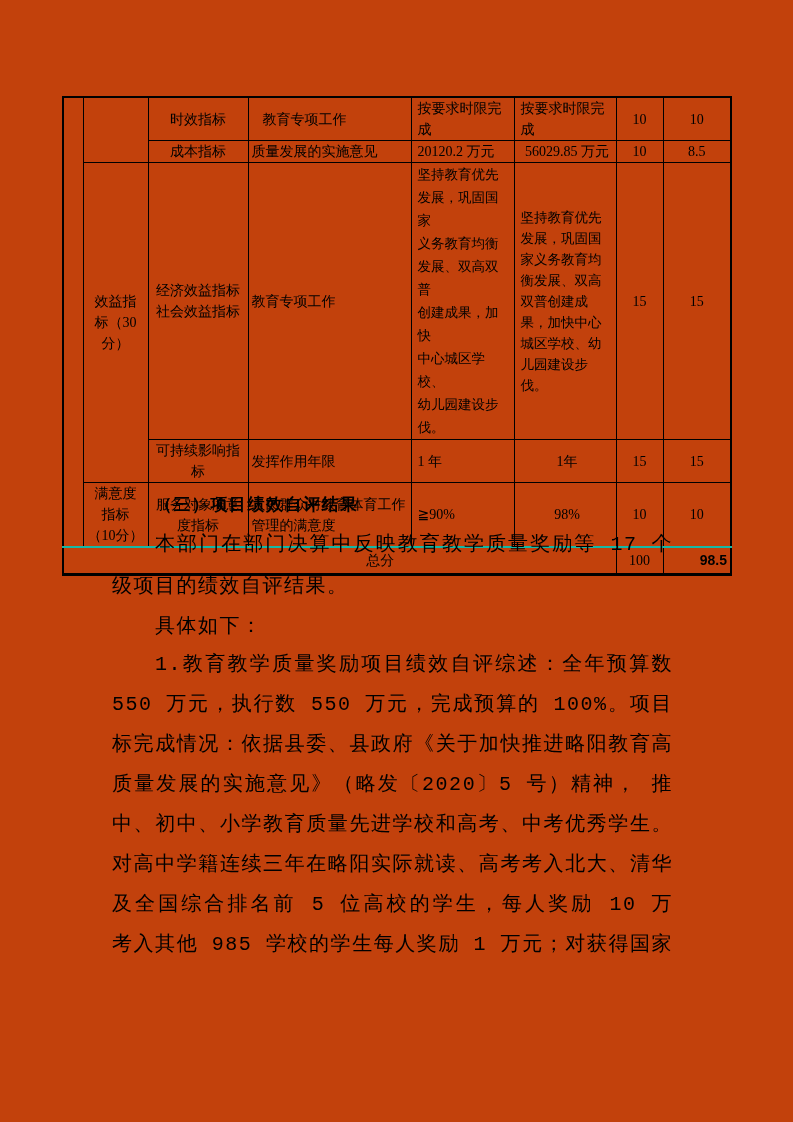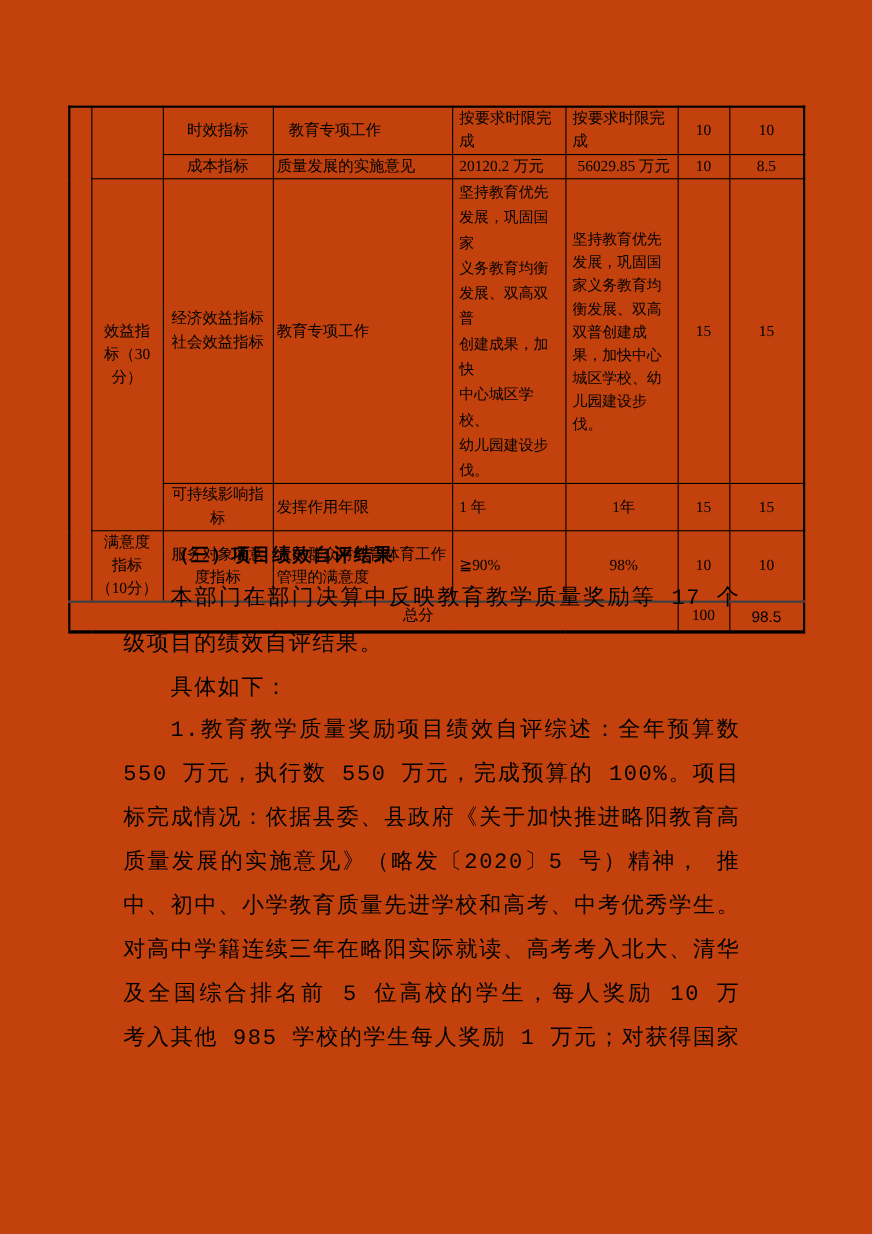--- a/index.html
+++ b/index.html
@@ -34,33 +34,34 @@
     white-space: pre-line;
     overflow: hidden;
     color: #000;
   }
   tr.r0 { height: 42px; }
   tr.r1 { height: 22px; }
   tr.r2 { height: 190px; }
   tr.r3 { height: 43px; }
   tr.r4 { height: 60px; }
   tr.rtotal { height: 27px; }
-  tr.rtotal td { border-top: 2px solid #404040; margin-left: 12px; }
+  tr.rtotal td { border-top: 2px solid #14b8a6; margin-left: 12px; }
 
   .score-table td.c4 { text-align: left; padding: 0 3px; }
   .score-table td.c5 { text-align: left; padding: 0 2px 0 6px; }
   .score-table td.c6 { padding: 0 2px 0 6px; }
   .score-table td.left { text-align: left; }
   .score-table td.pl14 { padding-left: 14px; }
   .score-table td.lh23 { line-height: 23px; font-size: 13.5px; }
   .score-table td.lh21 { line-height: 21px; font-size: 13.5px; }
   .score-table td.total-label { text-align: center; padding-left: 84px; }
   .score-table td.total-result {
-    font-weight: normal;
+    font-weight: bold;
     font-family: "Liberation Sans", "DejaVu Sans", sans-serif;
+    text-align: right;
   }
 
   
   .body-text {
     position: absolute;
     left: 112px;
     top: 485px;
     width: 561px;
     font-size: 20px;
     letter-spacing: 1.5px;

